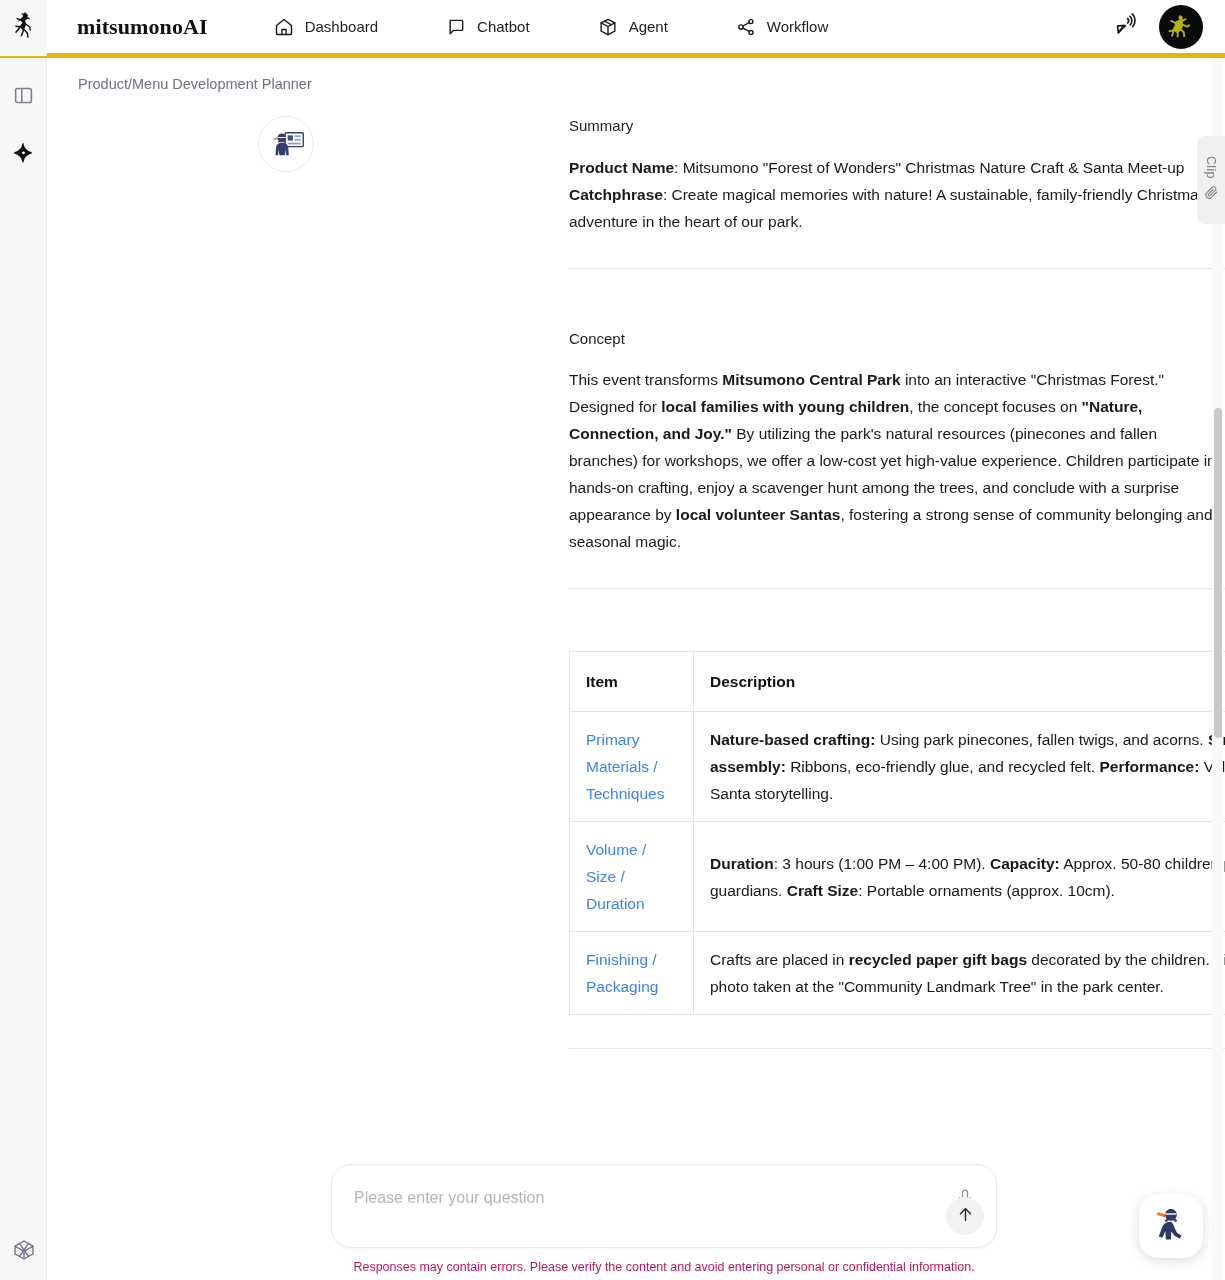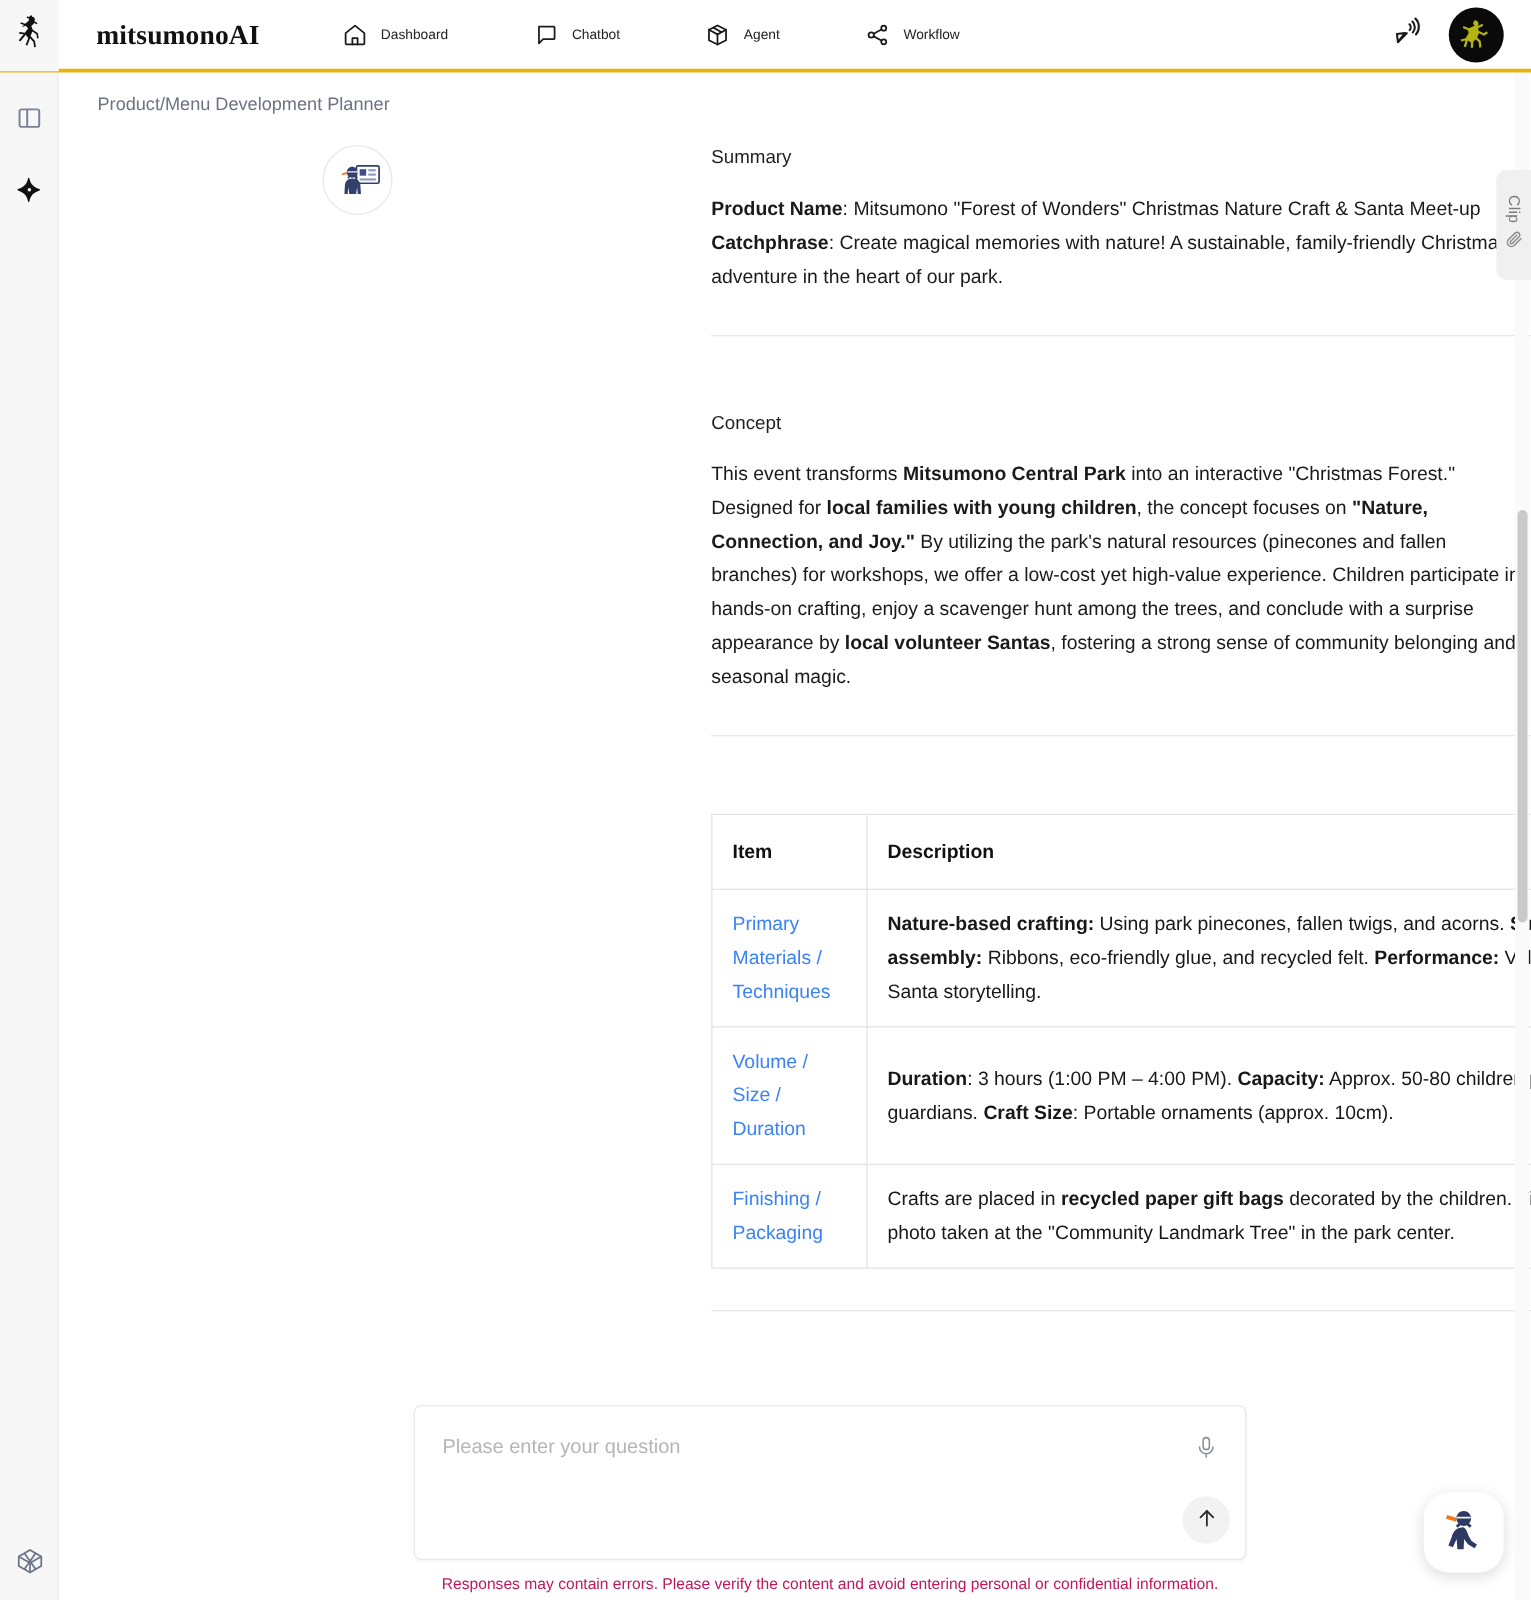--- a/index.html
+++ b/index.html
@@ -19,21 +19,21 @@
     flex-direction: column;
   }
 
   
   .topbar {
     height: 58px;
     min-height: 58px;
     display: flex;
     align-items: center;
     background: #ffffff;
-    border-bottom: 3px solid #eab308;
+    border-bottom: 5px solid #eab308;
     position: relative;
     z-index: 20;
   }
   .logo-rail {
     width: 47px;
     min-width: 47px;
     height: 58px;
     display: flex;
     align-items: center;
     justify-content: center;
@@ -50,21 +50,21 @@
   .nav {
     display: flex;
     align-items: center;
     gap: 64px;
     margin-left: 64px;
   }
   .nav-item {
     display: flex;
     align-items: center;
     gap: 11px;
-    font-size: 11px;
+    font-size: 15px;
     color: #222;
     cursor: pointer;
     padding: 6px 2px;
   }
   .nav-item svg { display: block; }
   .topbar-right {
     margin-left: auto;
     display: flex;
     align-items: center;
     gap: 20px;
@@ -197,23 +197,23 @@
   
   .composer-wrap {
     position: absolute;
     left: 0; right: 0; bottom: 0;
     padding-left: 284px;
     background: #ffffff;
   }
   .composer {
     position: relative;
     width: 666px;
-    height: 124px;
+    height: 84px;
     border: 1px solid #e9e9e9;
-    border-radius: 6px;
+    border-radius: 20px;
     background: #fff;
     box-shadow: 0 1px 3px rgba(0,0,0,0.04);
   }
   .composer-input {
     position: absolute;
     left: 22px; top: 24px;
     width: 570px;
     border: none;
     outline: none;
     font-size: 16px;

